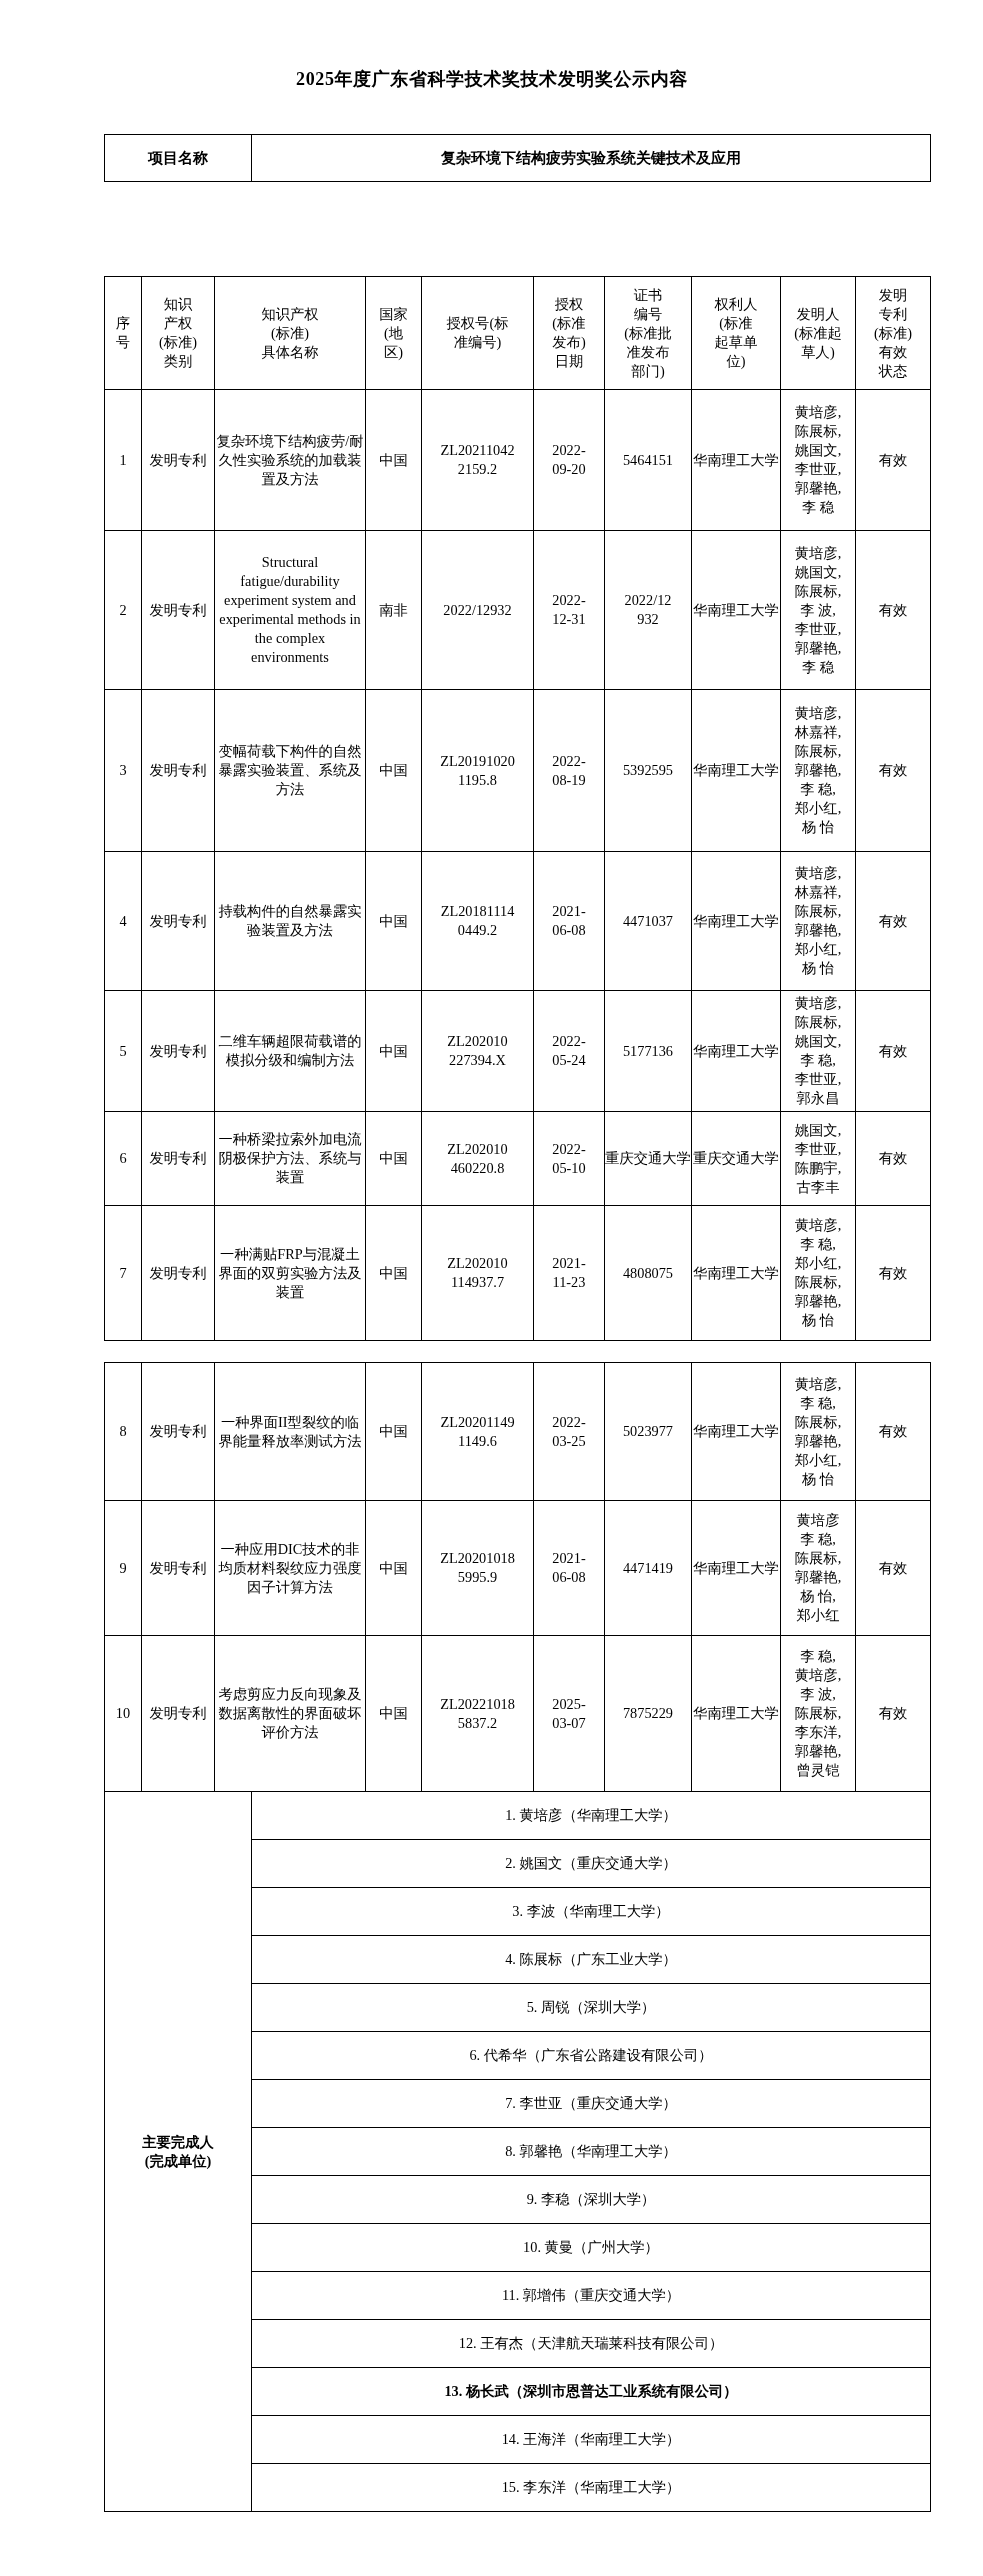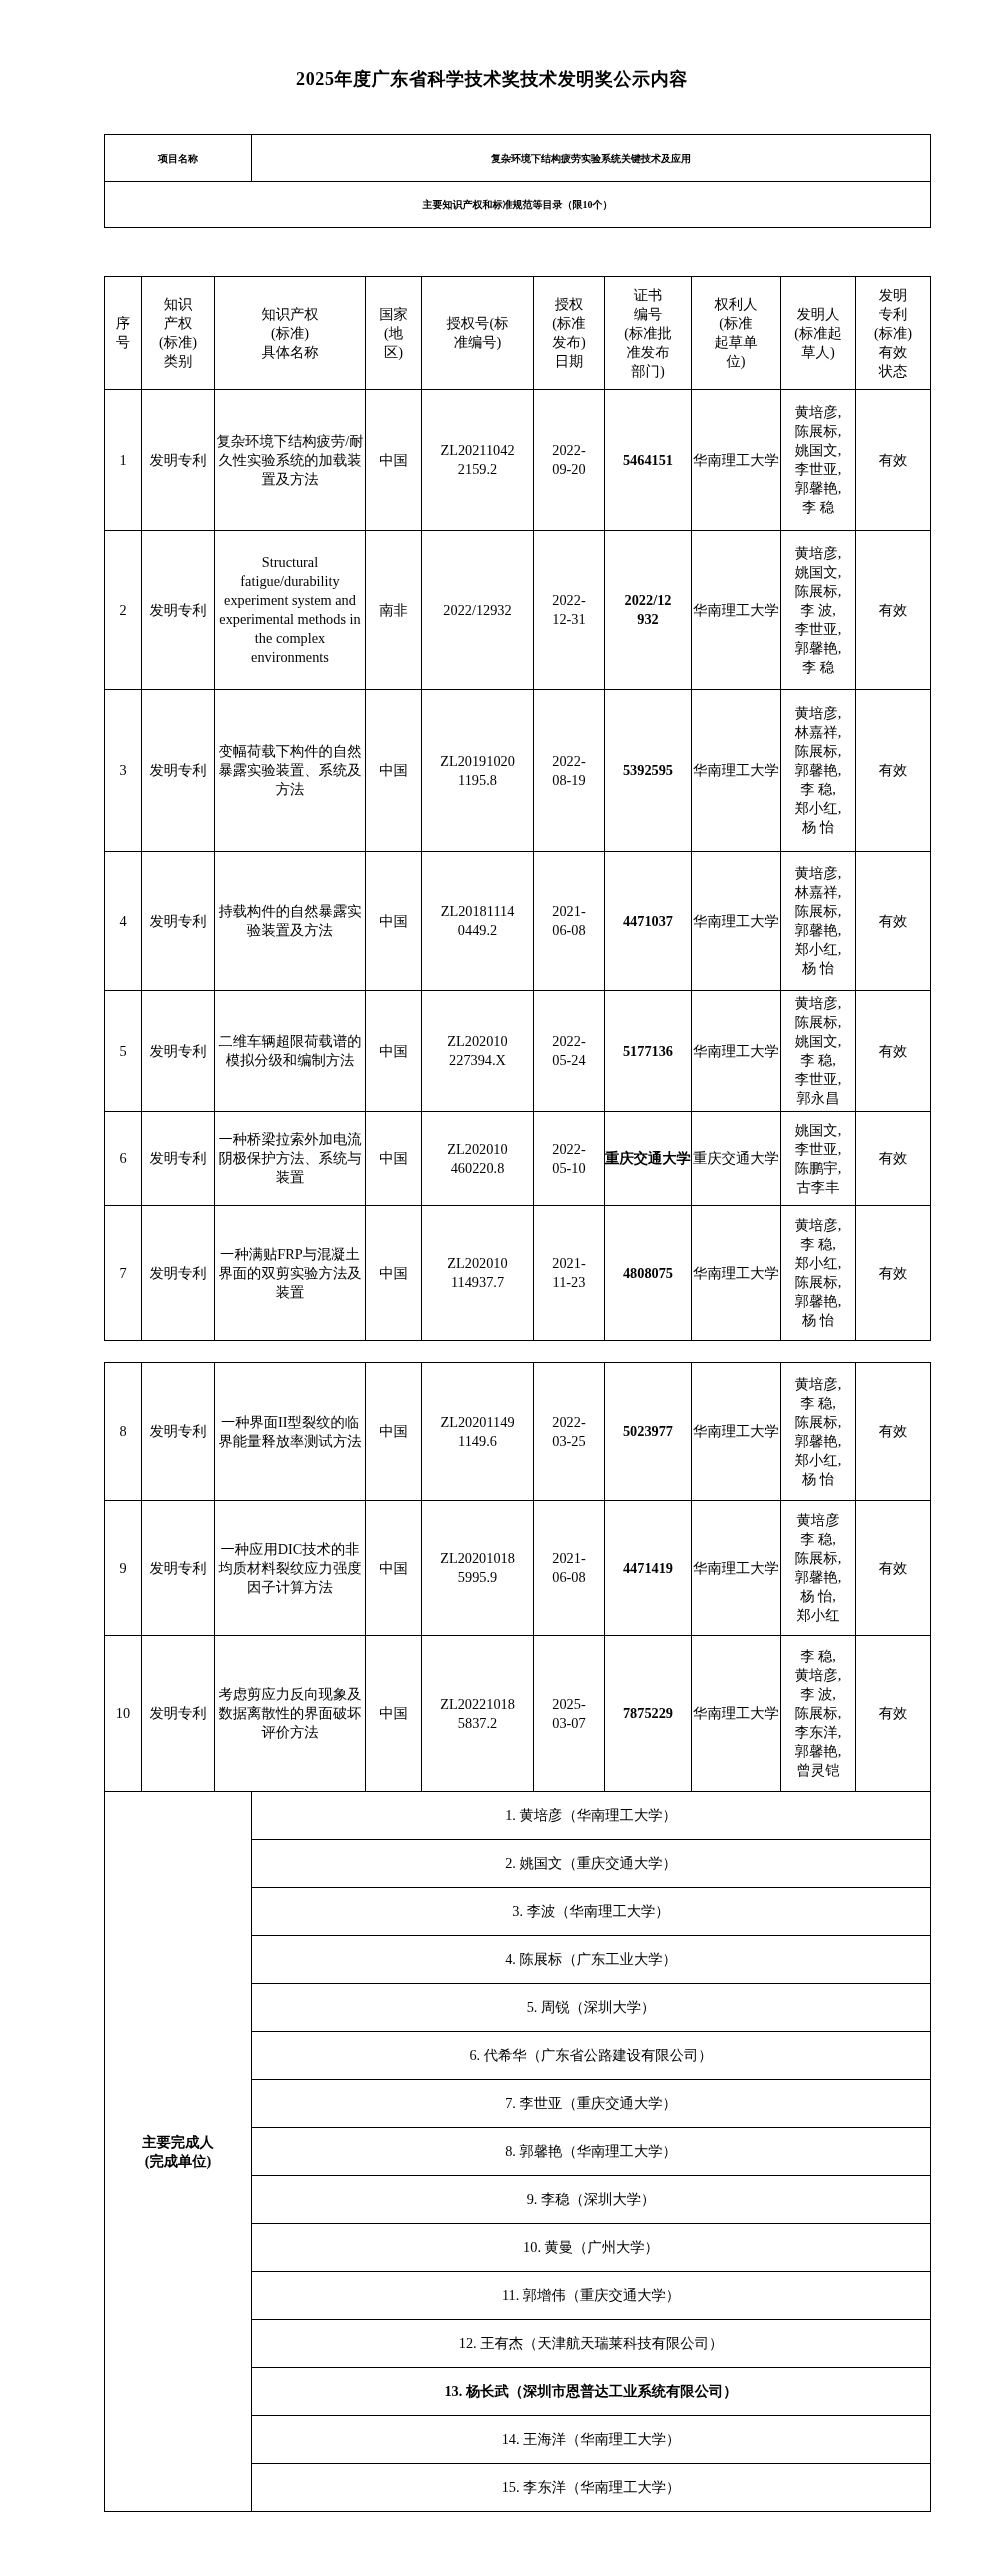--- a/index.html
+++ b/index.html
@@ -25,31 +25,31 @@
     overflow:hidden;word-break:normal;overflow-wrap:break-word;
     padding:0;
   }
   
   #tblA{top:134px;border:1.9px solid #000;border-bottom:none;}
   #tblB{top:276px;border:1.9px solid #000;}
   #tblC{top:1362px;border:1.9px solid #000;}
   #tblD{top:1791px;border:1.9px solid #000;border-top:none;}
 
   
-  #tblA td{font-size:10px;line-height:21px;}
+  #tblA td{font-size:15px;line-height:21px;}
   .a-label{font-weight:bold;}
   .a-value-bold{font-weight:bold;}
   .catalog-caption{font-weight:bold;}
 
   
   .hdr{white-space:pre-line;line-height:18.6px;}
   .c-name{text-align:justify;padding:0 22px;margin-left:33px;}
   .c-num{white-space:pre-line;}
   .c-date{white-space:pre-line;}
-  .c-cert{white-space:pre-line;padding:0 16px;font-weight:bold;}
+  .c-cert{white-space:pre-line;padding:0 16px;}
   .c-owner{padding:0 21px;margin-left:8px;}
   .c-inv{white-space:pre-line;padding:0 5px;}
   .c-cat{padding:0 17.4px;}
 
   
   .comp-label{font-weight:bold;white-space:pre-line;font-size:15px;line-height:22px;}
   .comp-item{text-align:left;padding-left:11px;font-size:15px;}
   .bold-item{font-weight:bold;}
 </style>
 </head>
@@ -59,23 +59,20 @@
 
 <table class="doc" id="tblA">
   <colgroup>
       <col style="width:147px">
       <col style="width:679px">
     </colgroup>
   <tbody>
       <tr style="height:47px">
     <td class="a-label">项目名称</td>
     <td class="a-value-bold">复杂环境下结构疲劳实验系统关键技术及应用</td>
-  </tr>
-  <tr style="height:46px">
-    <td class="catalog-caption" colspan="2">主要知识产权和标准规范等目录（限10个）</td>
   </tr>
 </tbody>
   </table>
 
 <table class="doc" id="tblB">
   <colgroup>
     <col style="width:37px">
       <col style="width:73px">
       <col style="width:151px">
       <col style="width:56px">

